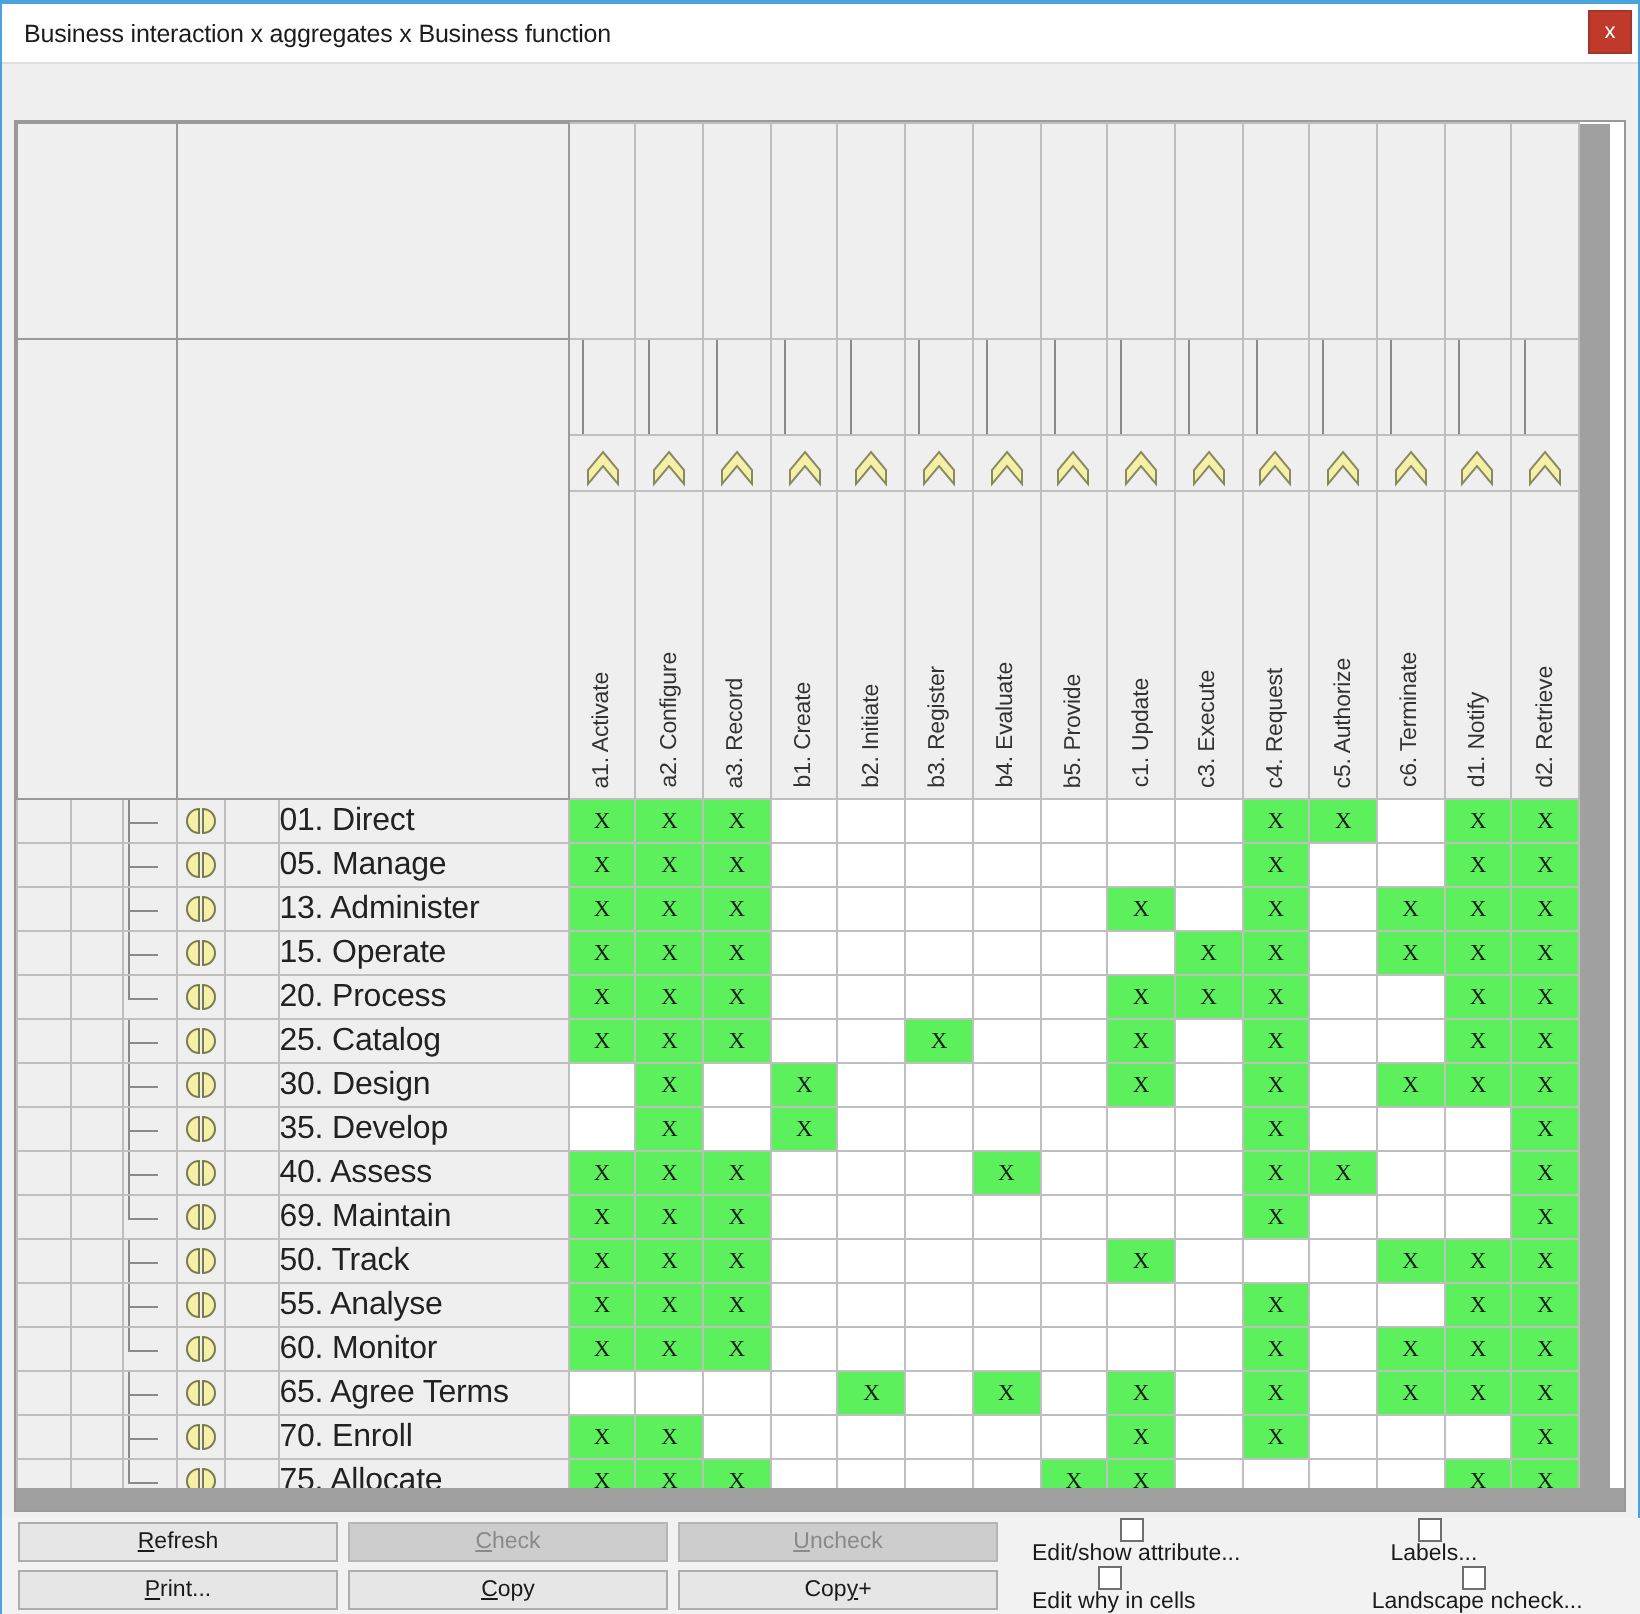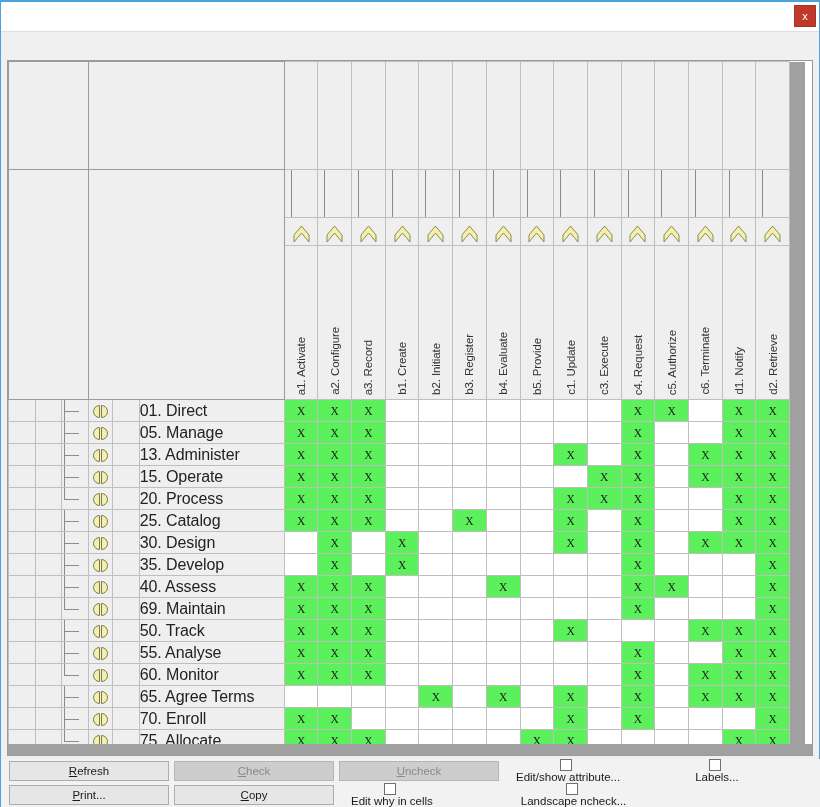--- a/index.html
+++ b/index.html
@@ -230,20 +230,21 @@
     margin-right: 4px;
     flex: 0 0 auto;
   }
 </style>
 </head>
 <body>
 
 <div class="window">
 
   <div class="titlebar">
+    <div class="titlebar-text">Business interaction x aggregates x Business function</div>
     <div class="close-btn">x</div>
   </div>
 
   <div class="matrix-wrap">
     <table class="matrix">
       <colgroup id="matrix-cols">
           <col class="c-ind1">
           <col class="c-ind2">
           <col class="c-ind3">
           <col class="c-line">
@@ -936,20 +937,21 @@
         </div>
         <div style="width: 75px;"></div>
         <div class="chkwrap">
           <span class="chkbox"></span>
           <span>Labels...</span>
         </div>
       </div>
     <div class="btnrow" id="frow2">
         <div class="btn btn-w"><span class="u">P</span>rint...</div>
         <div class="btn btn-w"><span class="u">C</span>opy</div>
+        <div class="btn btn-w">Cop<span class="u">y</span> +</div>
         <div style="width: 12px;"></div>
         <div class="chkwrap">
           <span class="chkbox"></span>
           <span>Edit why in cells</span>
         </div>
         <div style="width: 88px;"></div>
         <div class="chkwrap">
           <span class="chkbox"></span>
           <span>Landscape ncheck...</span>
         </div>

